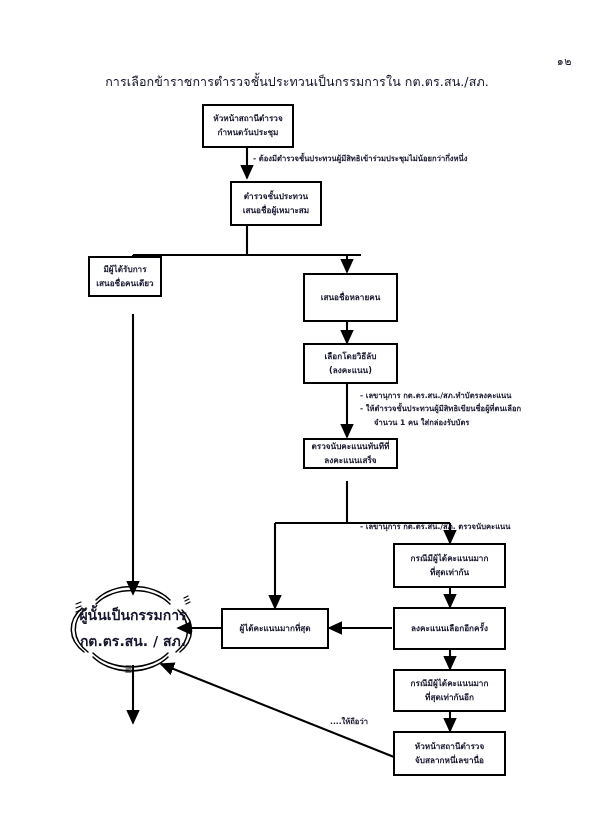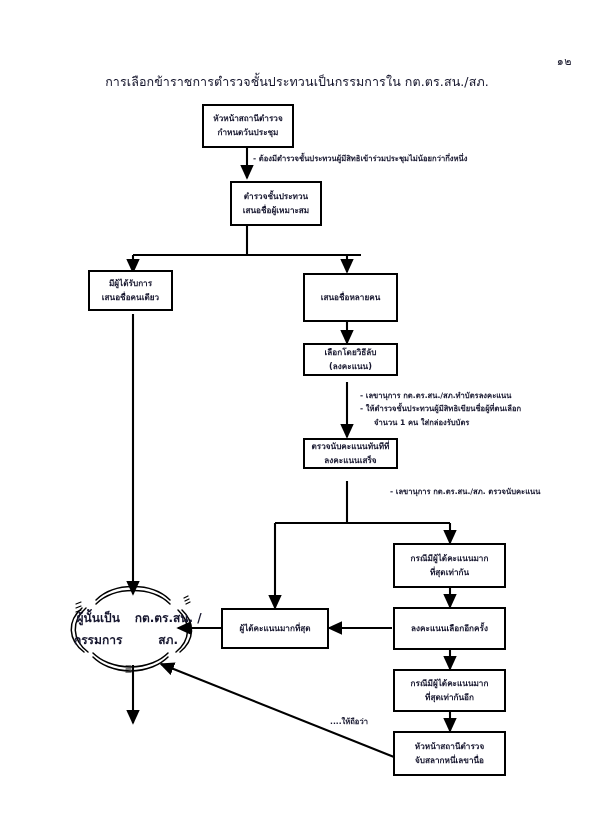--- a/index.html
+++ b/index.html
@@ -71,25 +71,25 @@
   
   .oval-wrap {
     position: absolute;
     width: 140px; height: 92px;
   }
   .oval-label {
     position: absolute;
     left: 0; top: 0;
     width: 140px; height: 92px;
     display: flex;
-    flex-direction: row;
+    flex-direction: column;
     align-items: center;
     justify-content: center;
     text-align: center;
-    font-size: 12px;
+    font-size: 14px;
     font-weight: bold;
     color: #16162e;
     line-height: 1.85;
   }
 
   
   .note {
     position: absolute;
     font-size: 7.6px;
     font-weight: bold;
@@ -168,30 +168,30 @@
   <div class="node" style="left:202px; top:104px; width:92px; height:44px;">
     <span class="ln">หัวหน้าสถานีตำรวจ</span>
     <span class="ln">กำหนดวันประชุม</span>
   </div>
 
   <div class="node" style="left:202px; top:181px; width:92px; height:45px;margin-left:28px;">
     <span class="ln">ตำรวจชั้นประทวน</span>
     <span class="ln">เสนอชื่อผู้เหมาะสม</span>
   </div>
 
-  <div class="node" style="left:88px; top:270px; width:85px; height:41px;">
+  <div class="node" style="left:88px; top:256px; width:74px; height:41px;">
     <span class="ln">มีผู้ได้รับการ</span>
     <span class="ln">เสนอชื่อคนเดียว</span>
   </div>
 
   <div class="node" style="left:303px; top:273px; width:95px; height:49px;">
     <span class="ln">เสนอชื่อหลายคน</span>
   </div>
 
-  <div class="node" style="left:303px; top:343px; width:95px; height:33px;">
+  <div class="node" style="left:303px; top:343px; width:95px; height:41px;">
     <span class="ln">เลือกโดยวิธีลับ</span>
     <span class="ln">(ลงคะแนน)</span>
   </div>
 
   <div class="node" style="left:303px; top:438px; width:95px; height:31px;">
     <span class="ln">ตรวจนับคะแนนทันทีที่</span>
     <span class="ln">ลงคะแนนเสร็จ</span>
   </div>
 
   <div class="node" style="left:393px; top:543px; width:113px; height:45px;">
@@ -228,21 +228,21 @@
   <div class="note" style="left:253px; top:152px;">
     <span class="ln">- ต้องมีตำรวจชั้นประทวนผู้มีสิทธิเข้าร่วมประชุมไม่น้อยกว่ากึ่งหนึ่ง</span>
   </div>
 
   <div class="note" style="left:360px; top:389px;">
     <span class="ln">- เลขานุการ กต.ตร.สน./สภ.ทำบัตรลงคะแนน</span>
     <span class="ln">- ให้ตำรวจชั้นประทวนผู้มีสิทธิเขียนชื่อผู้ที่ตนเลือก</span>
     <span class="ln ind">จำนวน 1 คน ใส่กล่องรับบัตร</span>
   </div>
 
-  <div class="note" style="left:360px; top:485px;margin-left:30px;">
+  <div class="note" style="left:360px; top:520px;">
     <span class="ln">- เลขานุการ กต.ตร.สน./สภ. ตรวจนับคะแนน</span>
   </div>
 
   <div class="note" style="left:330px; top:715px;">
     <span class="ln">....ให้ถือว่า</span>
   </div>
 
 </div>
 
 </body></html>

